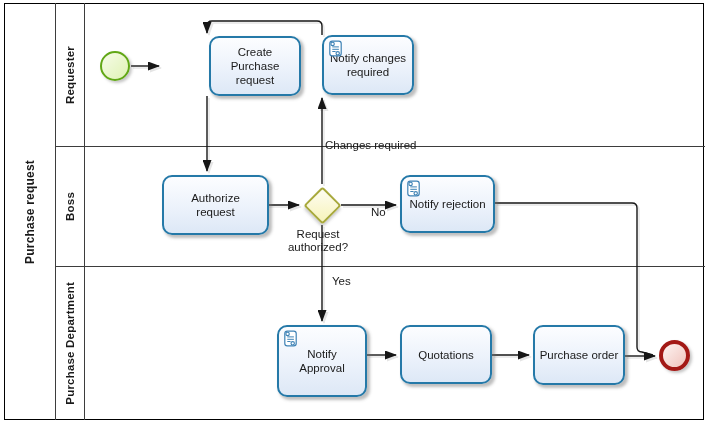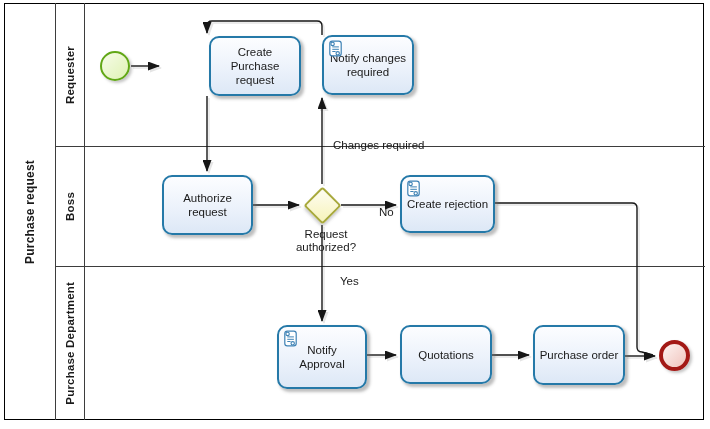--- a/index.html
+++ b/index.html
@@ -30,21 +30,21 @@
   .end-event{left:659px;top:340px;width:31px;height:31px;border:4px solid var(--end-border,#A31916);
     background:linear-gradient(135deg,#fdf4f2 0%,#f0c3bc 100%);
     box-shadow:2px 2px 3px rgba(110,110,110,.4);}
   .gateway{position:absolute;left:303px;top:186px;width:38px;height:38px;}
   .gateway-diamond{position:absolute;left:5.5px;top:5.5px;width:27px;height:27px;
     box-sizing:border-box;border:2px solid var(--gateway-border,#A8A93C);border-radius:3px;
     transform:rotate(45deg);
     background:linear-gradient(135deg,#fefdf2 0%,#f7f3ba 100%);
     box-shadow:2px 2px 3px rgba(110,110,110,.35);}
   
-  .flow-label{position:absolute;font-size:11.5px;line-height:13px;background:transparent;padding-left:8px;}
+  .flow-label{position:absolute;font-size:11.5px;line-height:13px;background:transparent;}
   .gw-question{width:92px;text-align:center;white-space:pre-line;}
   
   #connectors{position:absolute;left:0;top:0;pointer-events:none;
     filter:drop-shadow(2px 2px 0.5px rgba(0,0,0,0.10));}
 </style>
 </head>
 <body>
 
 <div id="canvas">
 
@@ -102,44 +102,44 @@
       <circle cx="4.6" cy="3.9" r="1.7" fill="none" style="stroke:var(--icon-blue,#3E82B5)" stroke-width="1.1"></circle>
       <circle cx="9.7" cy="13.3" r="1.7" fill="none" style="stroke:var(--icon-blue,#3E82B5)" stroke-width="1.1"></circle>
       <line x1="4.3" y1="6.9" x2="10.9" y2="6.9" style="stroke:var(--icon-blue,#3E82B5)" stroke-width="1"></line>
       <line x1="4.3" y1="9.3" x2="10.9" y2="9.3" style="stroke:var(--icon-blue,#3E82B5)" stroke-width="1"></line>
       <line x1="4.3" y1="11.5" x2="7.6" y2="11.5" style="stroke:var(--icon-blue,#3E82B5)" stroke-width="1"></line>
     </svg>
     <span class="task-label">Notify changes
 required</span>
   </div>
 
-  <div class="task" style="left:162px;top:175px;width:91px;height:60px;">
+  <div class="task" style="left:162px;top:175px;width:107px;height:60px;">
     <span class="task-label">Authorize
 request</span>
   </div>
 
   <div class="gateway">
     <div class="gateway-diamond"></div>
   </div>
   <div class="flow-label gw-question" style="left:272px;top:228px;">Request
 authorized?</div>
 
   <div class="task" style="left:400px;top:175px;width:95px;height:58px;">
     <svg class="script-icon" viewBox="0 0 14 17">
       <path d="M4.2 1.2 h6.6 c1.6 0 2.4 1.2 2.4 2.4 v9.8 c0 1.6 -1.1 2.4 -2.4 2.4 H4.2 c-1.6 0 -2.4 -1.2 -2.4 -2.4 V3.6 c0 -1.5 1 -2.4 2.4 -2.4 z" fill="#ffffff" style="stroke:var(--icon-blue,#3E82B5)" stroke-width="1.2"></path>
       <circle cx="4.6" cy="3.9" r="1.7" fill="none" style="stroke:var(--icon-blue,#3E82B5)" stroke-width="1.1"></circle>
       <circle cx="9.7" cy="13.3" r="1.7" fill="none" style="stroke:var(--icon-blue,#3E82B5)" stroke-width="1.1"></circle>
       <line x1="4.3" y1="6.9" x2="10.9" y2="6.9" style="stroke:var(--icon-blue,#3E82B5)" stroke-width="1"></line>
       <line x1="4.3" y1="9.3" x2="10.9" y2="9.3" style="stroke:var(--icon-blue,#3E82B5)" stroke-width="1"></line>
       <line x1="4.3" y1="11.5" x2="7.6" y2="11.5" style="stroke:var(--icon-blue,#3E82B5)" stroke-width="1"></line>
     </svg>
-    <span class="task-label">Create rejection</span>
+    <span class="task-label">Notify rejection</span>
   </div>
 
-  <div class="task" style="left:277px;top:325px;width:90px;height:64px;">
+  <div class="task" style="left:277px;top:325px;width:90px;height:72px;">
     <svg class="script-icon" viewBox="0 0 14 17">
       <path d="M4.2 1.2 h6.6 c1.6 0 2.4 1.2 2.4 2.4 v9.8 c0 1.6 -1.1 2.4 -2.4 2.4 H4.2 c-1.6 0 -2.4 -1.2 -2.4 -2.4 V3.6 c0 -1.5 1 -2.4 2.4 -2.4 z" fill="#ffffff" style="stroke:var(--icon-blue,#3E82B5)" stroke-width="1.2"></path>
       <circle cx="4.6" cy="3.9" r="1.7" fill="none" style="stroke:var(--icon-blue,#3E82B5)" stroke-width="1.1"></circle>
       <circle cx="9.7" cy="13.3" r="1.7" fill="none" style="stroke:var(--icon-blue,#3E82B5)" stroke-width="1.1"></circle>
       <line x1="4.3" y1="6.9" x2="10.9" y2="6.9" style="stroke:var(--icon-blue,#3E82B5)" stroke-width="1"></line>
       <line x1="4.3" y1="9.3" x2="10.9" y2="9.3" style="stroke:var(--icon-blue,#3E82B5)" stroke-width="1"></line>
       <line x1="4.3" y1="11.5" x2="7.6" y2="11.5" style="stroke:var(--icon-blue,#3E82B5)" stroke-width="1"></line>
     </svg>
     <span class="task-label">Notify
 Approval</span>

